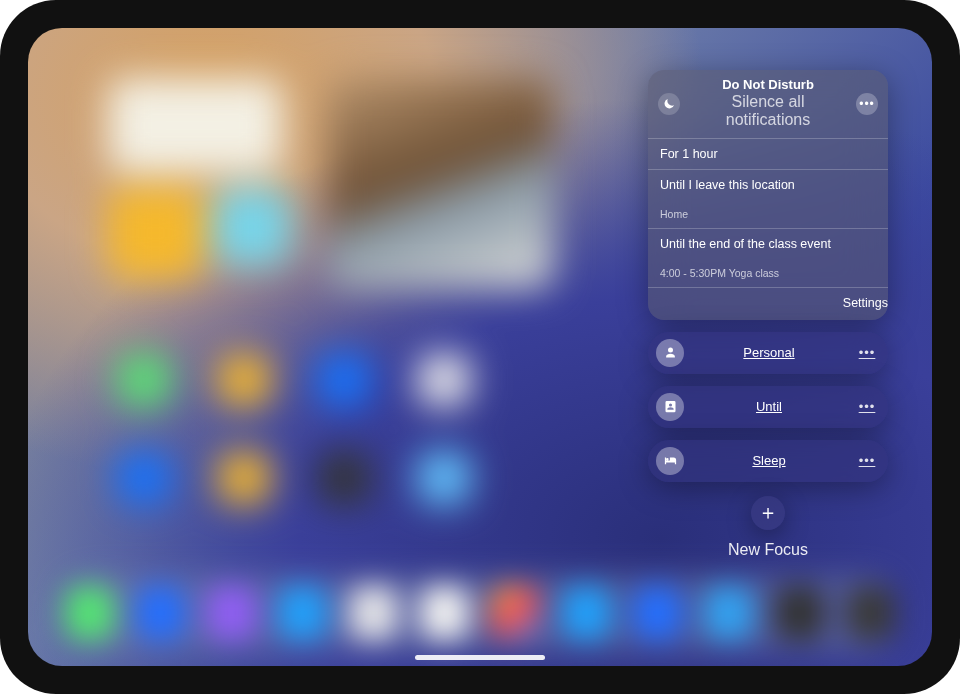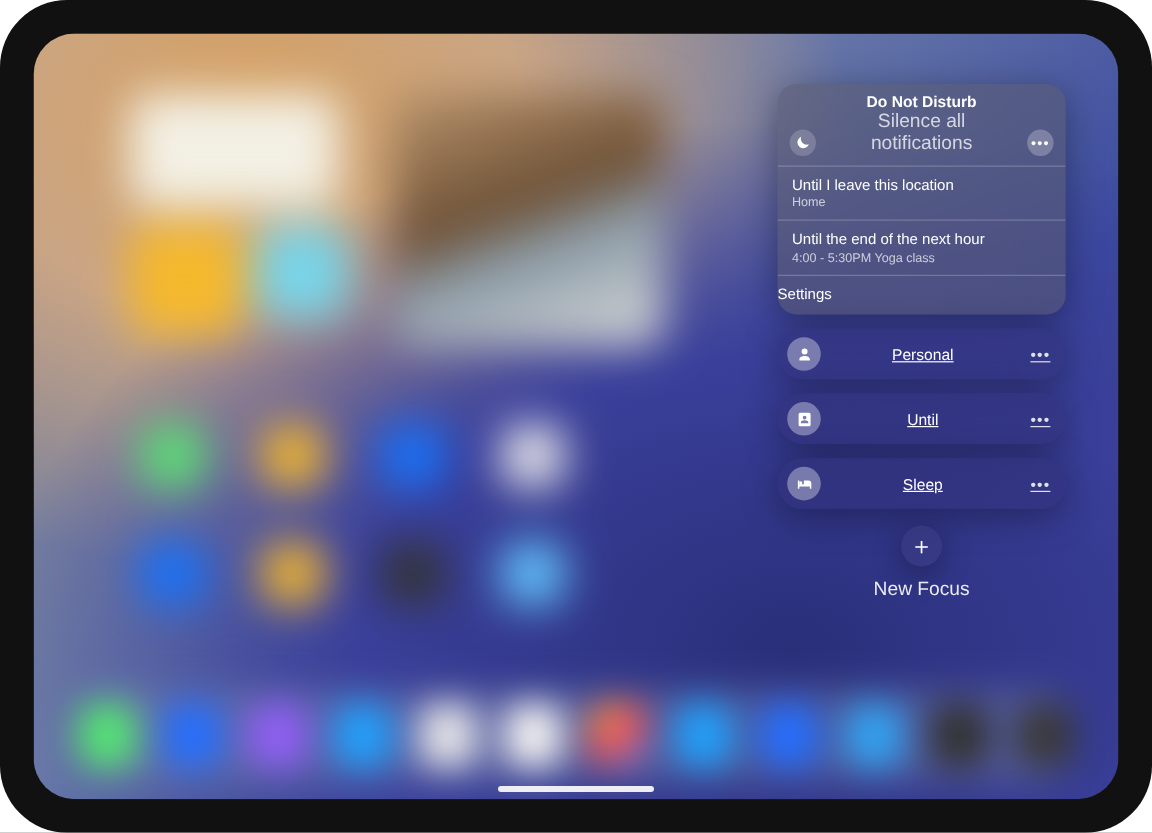--- a/index.html
+++ b/index.html
@@ -59,21 +59,21 @@
   .dnd-card {
     background: rgba(90,90,110,.55);
     backdrop-filter: blur(20px);
     border-radius:16px;
     overflow:hidden;
     color:#fff;
     font-size:12.5px;
     box-shadow: 0 6px 30px rgba(0,0,0,.35);
   }
   .dnd-header {
-    display:flex; align-items:flex-end; gap:8px;
+    display:flex; align-items:center; gap:8px;
     padding:8px 10px 8px 10px;
     position:relative;
   }
   .moon {
     width:22px; height:22px; border-radius:50%;
     background: rgba(255,255,255,.18);
     display:flex; align-items:center; justify-content:center;
     flex:0 0 auto;
   }
   .moon svg { width:13px; height:13px; fill:#fff; }
@@ -85,24 +85,24 @@
     background: rgba(255,255,255,.25);
     display:flex; align-items:center; justify-content:center;
     flex:0 0 auto;
     font-size:12px; letter-spacing:1px; color:#fff;
   }
   .dnd-list .row {
     border-top:1px solid rgba(255,255,255,.22);
     padding:8px 12px 7px;
     line-height:1.25;
   }
-  .dnd-list .row .sub { font-size:10.5px; opacity:.7; margin-top:1px; }
+  .dnd-list .row .sub { font-size:10.5px; opacity:.7; margin-top:14px; }
   .dnd-settings {
     border-top:1px solid rgba(255,255,255,.22);
-    text-align:left; padding:8px 0 10px;
+    text-align:right; padding:8px 0 10px;
     font-size:12.5px;
   }
 
   .focus-pill {
     margin-top:12px;
     height:42px; border-radius:21px;
     background: rgba(50,50,120,.55);
     backdrop-filter: blur(18px);
     display:flex; align-items:center;
     color:#fff; font-size:13px;
@@ -181,25 +181,28 @@
               </svg>
           </div>
           <div class="dnd-title-block">
             <div class="dnd-title">Do Not Disturb</div>
             <div class="dnd-sub">Silence all notifications</div>
           </div>
           <div class="more-btn">•••</div>
         </div>
         <div class="dnd-list">
           <div class="row">
+            <div>For 1 hour</div>
+          </div>
+          <div class="row">
             <div>Until I leave this location</div>
             <div class="sub">Home</div>
           </div>
           <div class="row">
-            <div>Until the end of the next hour</div>
+            <div>Until the end of the class event</div>
             <div class="sub">4:00 - 5:30PM Yoga class</div>
           </div>
         </div>
         <div class="dnd-settings">
           <span>Settings</span>
         </div>
       </div>
 
       <div class="focus-pill">
         <div class="icon-circ">

